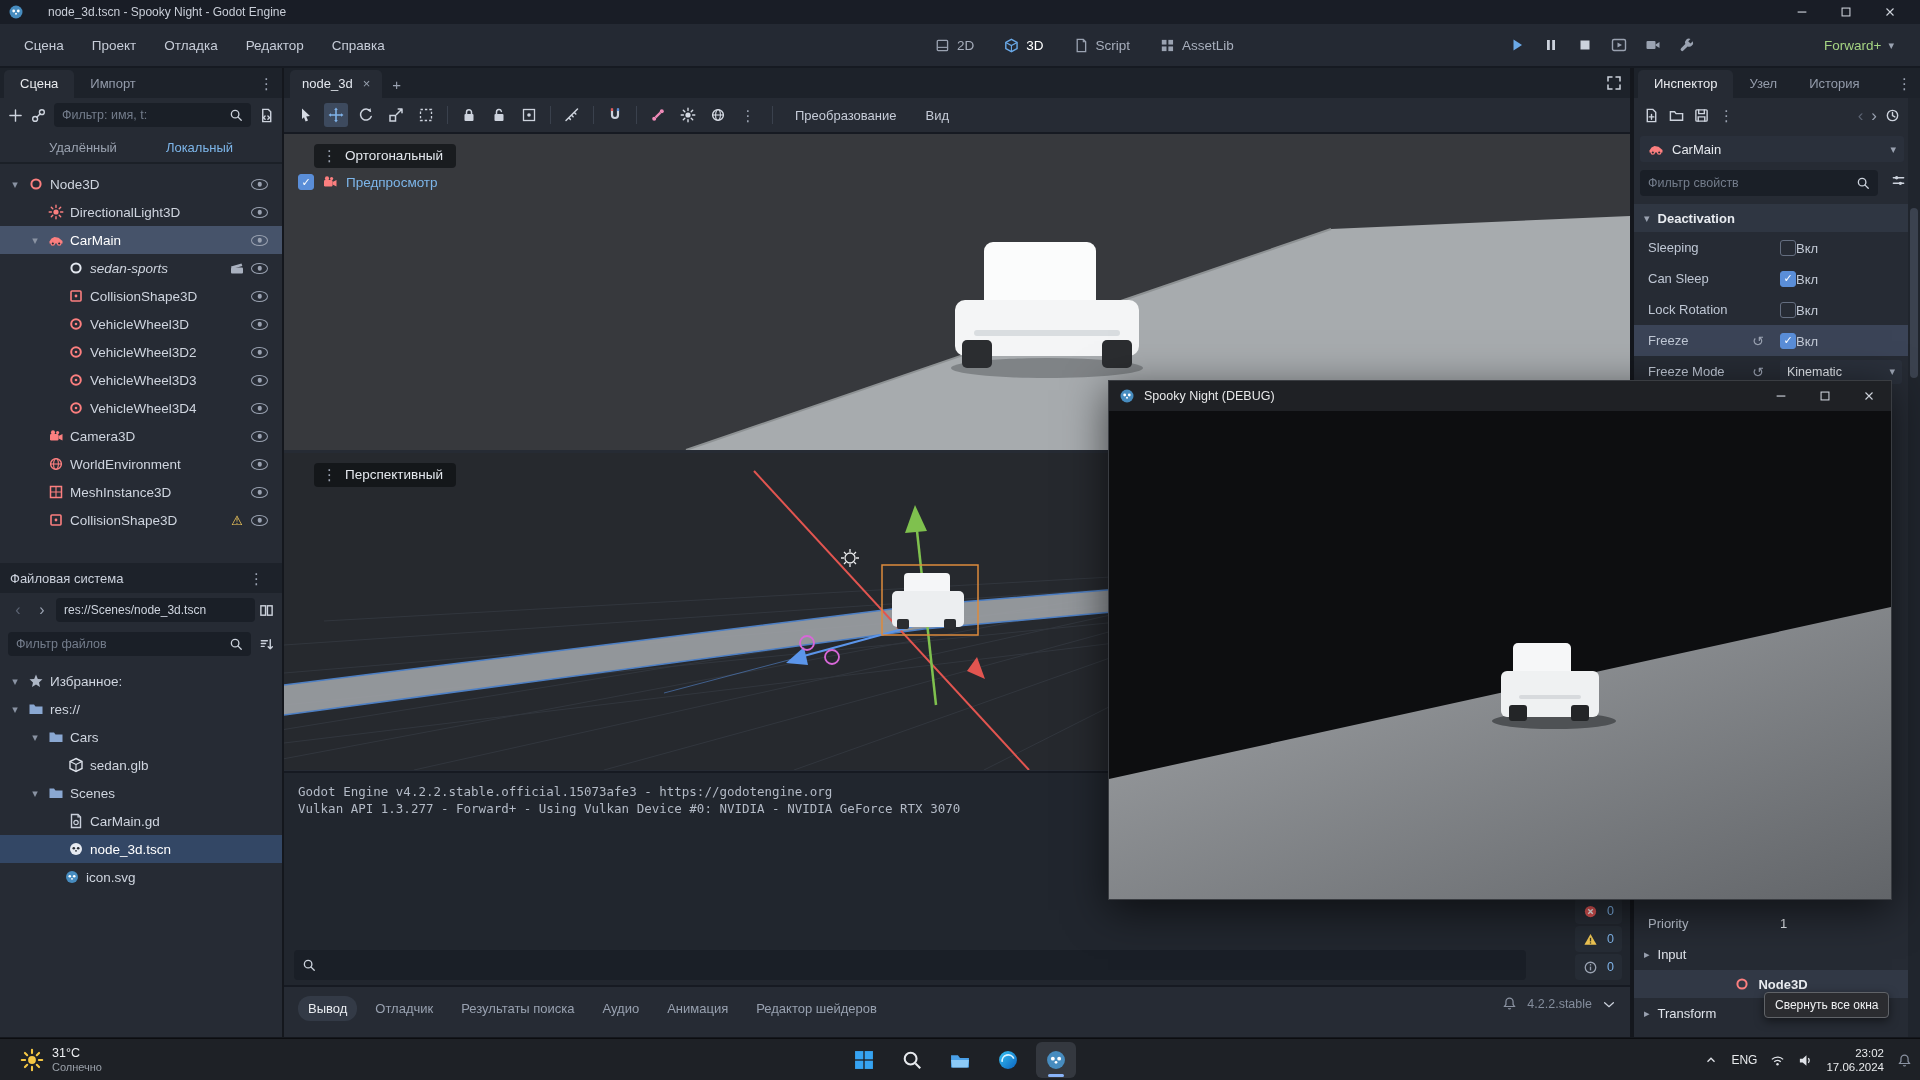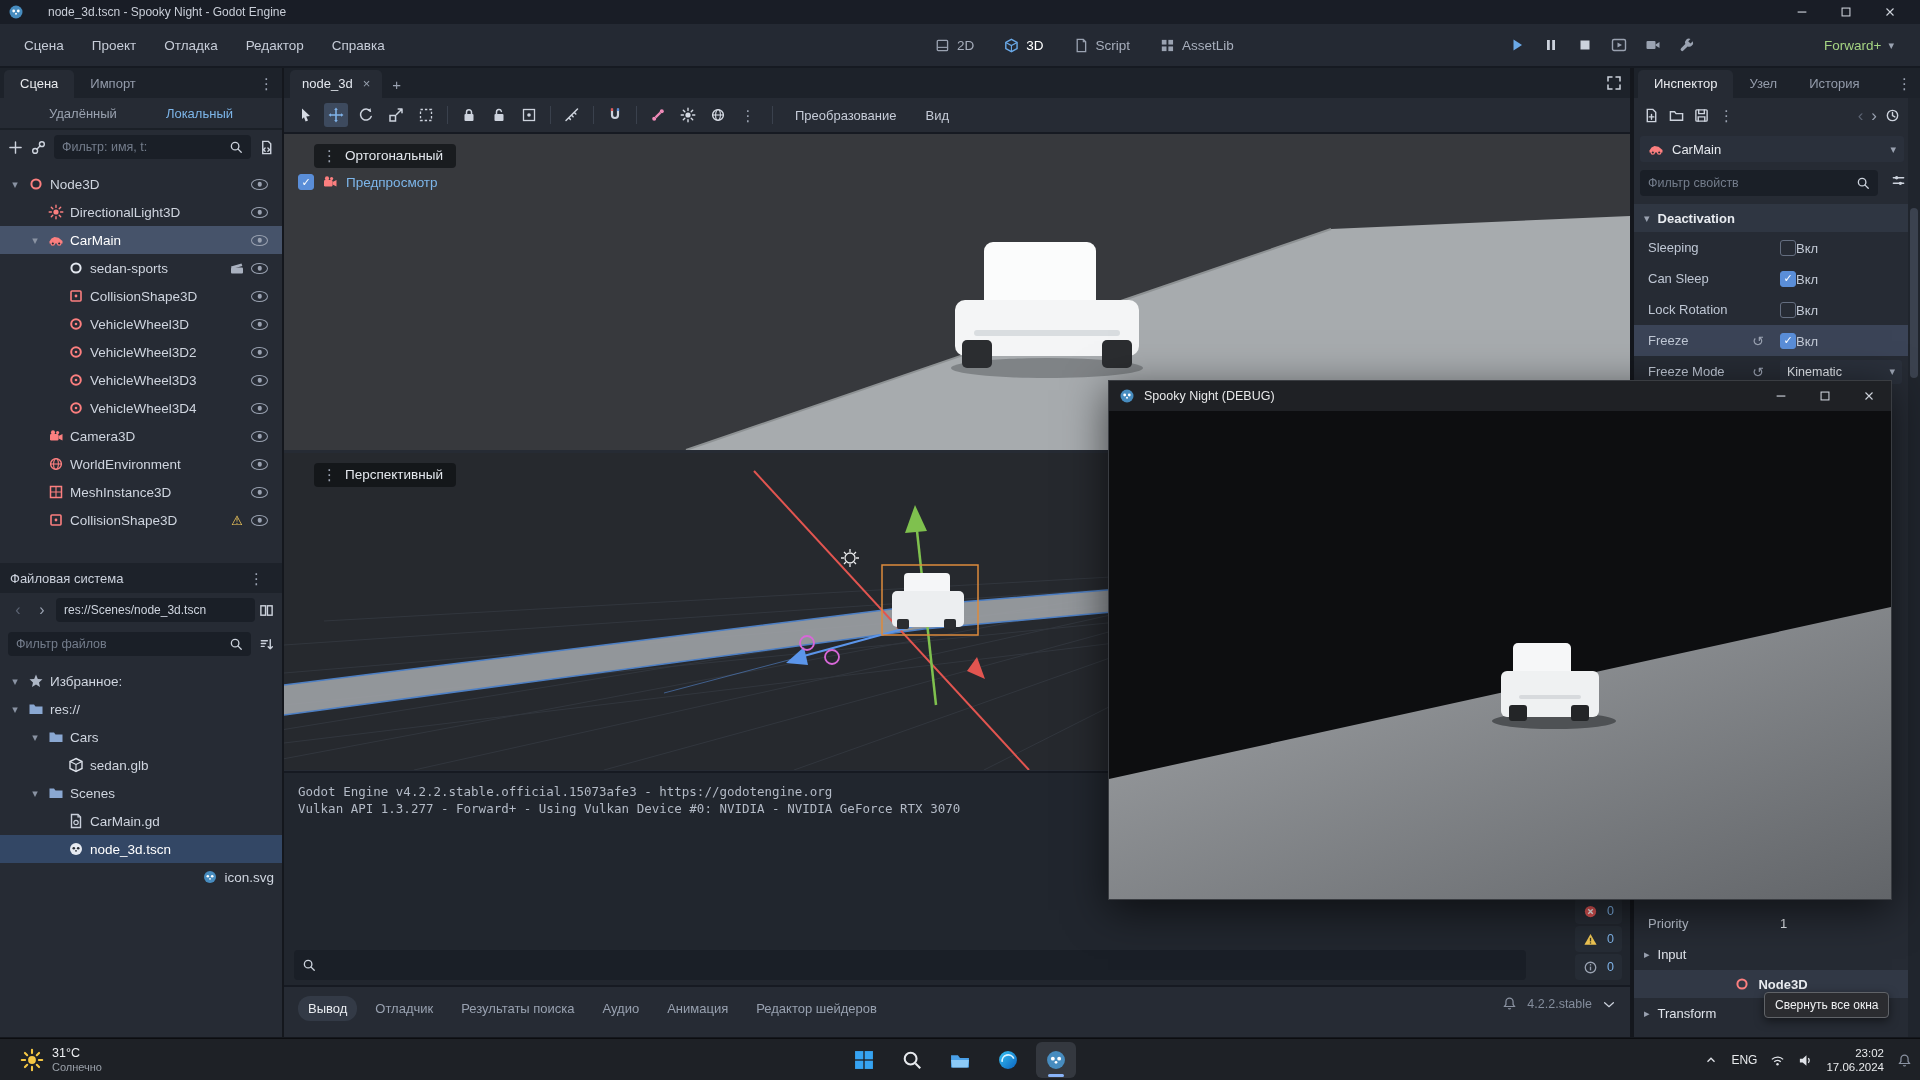--- a/index.html
+++ b/index.html
@@ -276,24 +276,20 @@
   </div>
 
   <div id="left-dock" class="abs">
     <div class="dock-tabrow" id="scene-tabs">
         <div class="dtab on">Сцена</div>
         <div class="dtab">Импорт</div>
         <span class="rowend">
           <span class="dots">⋮</span>
         </span>
       </div>
-    <div id="scene-subtabs">
-      <span class="rem">Удалённый</span>
-      <span class="loc">Локальный</span>
-    </div>
     <div id="scene-toolbar">
       <span id="st-left" style="display:flex;gap:8px">
           <span class="icon">
             <svg width="15" height="15" viewBox="0 0 16 16">
               <path d="M8 2 V14 M2 8 H14" stroke="#cdd3dd" stroke-width="1.5" fill="none" stroke-linecap="round"></path>
             </svg>
           </span>
           <span class="icon">
             <svg width="15" height="15" viewBox="0 0 16 16">
               <path d="M6.2 9.8 L9.8 6.2" stroke="#cdd3dd" stroke-width="1.5" fill="none" stroke-linecap="round"></path>
@@ -316,20 +312,24 @@
             <svg width="15" height="15" viewBox="0 0 16 16">
               <path d="M4 1.5 H10 L12.5 4 V14.5 H4 Z" stroke="#cdd3dd" stroke-width="1.5" fill="none" stroke-linecap="round"></path>
               <path d="M6.5 8.5 l-1.8 1.8 1.8 1.8 M9.5 8.5 l1.8 1.8 -1.8 1.8" stroke="#cdd3dd" stroke-width="1.5" fill="none" stroke-linecap="round"></path>
             </svg>
           </span>
           <span class="icon">
             <span class="dots">⋮</span>
           </span>
         </span>
     </div>
+    <div id="scene-subtabs">
+      <span class="rem">Удалённый</span>
+      <span class="loc">Локальный</span>
+    </div>
     <div id="scene-tree">
         <div class="trow" style="padding-left: 8px;">
           <span class="arrow">▾</span>
           <span class="icon">
             <svg width="16" height="16" viewBox="0 0 16 16">
               <circle cx="8" cy="8" r="4.6" fill="none" stroke="#fc7f7f" stroke-width="2"></circle>
             </svg>
           </span>
           <span class="tname">Node3D</span>
           <span class="eye mla"></span>
@@ -352,21 +352,21 @@
           <span class="icon">
             <svg width="16" height="16" viewBox="0 0 16 16">
               <path d="M1.5 9.5 L3.5 6.5 L6.5 5 L10.5 5.8 L14.5 9 L14.5 11.5 L1.5 11.5 Z" fill="#fc7f7f"></path>
               <circle cx="4.8" cy="11.5" r="1.7" fill="#262b34" stroke="#fc7f7f" stroke-width="1.2"></circle>
               <circle cx="11.2" cy="11.5" r="1.7" fill="#262b34" stroke="#fc7f7f" stroke-width="1.2"></circle>
             </svg>
           </span>
           <span class="tname">CarMain</span>
           <span class="eye mla"></span>
         </div>
-        <div class="trow" style="padding-left: 48px;">
+        <div class="trow" style="padding-left: 48px; font-style: italic;">
           <span class="arrow"></span>
           <span class="icon">
             <svg width="16" height="16" viewBox="0 0 16 16">
               <circle cx="8" cy="8" r="4.6" fill="none" stroke="#e2e7ef" stroke-width="2"></circle>
             </svg>
           </span>
           <span class="tname">sedan-sports</span>
           <span class="icon mla">
             <svg width="16" height="16" viewBox="0 0 16 16">
               <path d="M2 6.5 L12.5 3.5 L13.3 6 L2.8 9 Z" fill="#a9b1bf"></path>
@@ -576,21 +576,21 @@
           <span class="icon">
             <svg width="16" height="16" viewBox="0 0 16 16">
               <circle cx="8" cy="8" r="6" fill="#e6eaf1"></circle>
               <circle cx="5.8" cy="7.2" r="1.3" fill="#262b34"></circle>
               <circle cx="10.2" cy="7.2" r="1.3" fill="#262b34"></circle>
               <circle cx="8" cy="9.8" r="0.9" fill="#262b34"></circle>
             </svg>
           </span>
           <span class="tname">node_3d.tscn</span>
         </div>
-        <div class="trow" style="padding-left: 28px; justify-content: flex-end;">
+        <div class="trow" style="padding-left: 44px;">
           <span class="arrow"></span>
           <span class="icon">
             <svg width="16" height="16" viewBox="0 0 16 16">
               <circle cx="8" cy="8" r="6" fill="#478cbf"></circle>
               <circle cx="5.8" cy="7.2" r="1.3" fill="#fff"></circle>
               <circle cx="10.2" cy="7.2" r="1.3" fill="#fff"></circle>
               <circle cx="8" cy="9.8" r="0.9" fill="#fff"></circle>
             </svg>
           </span>
           <span class="tname">icon.svg</span>

